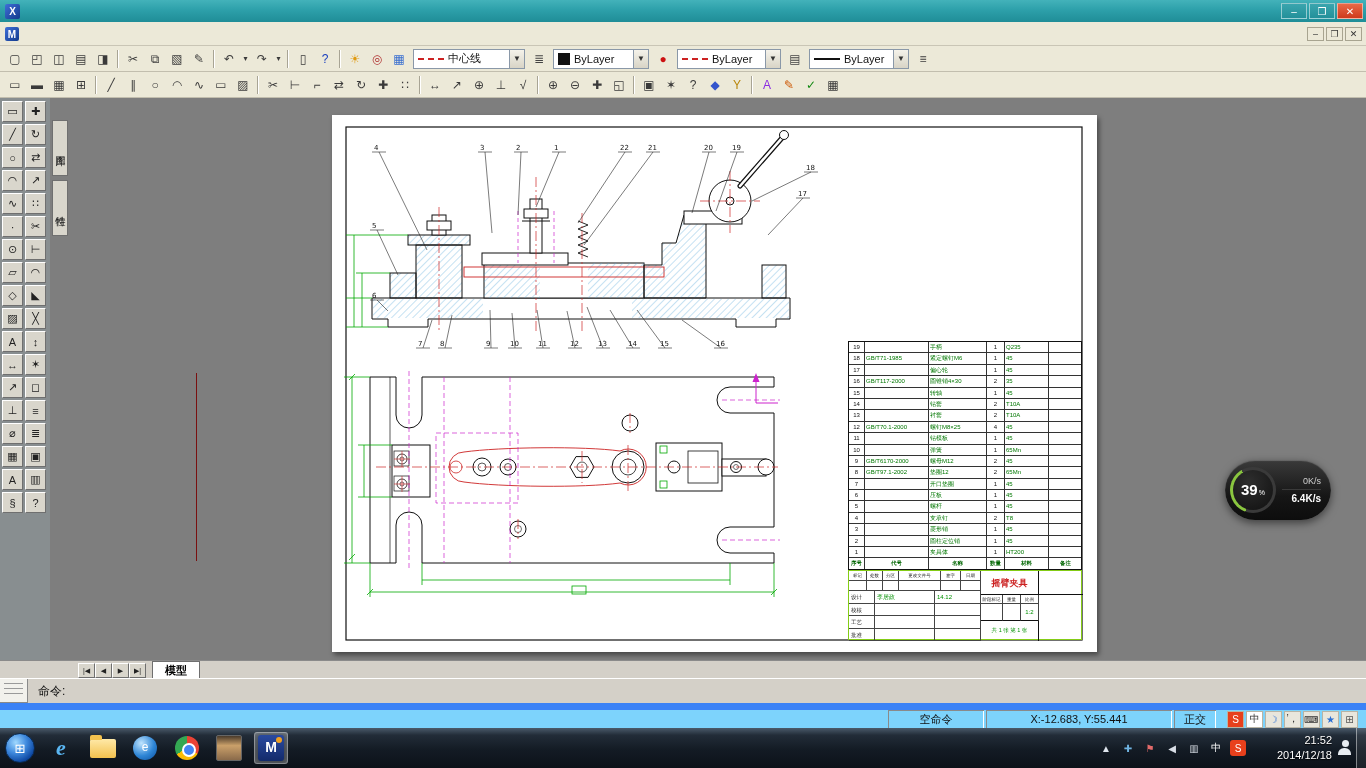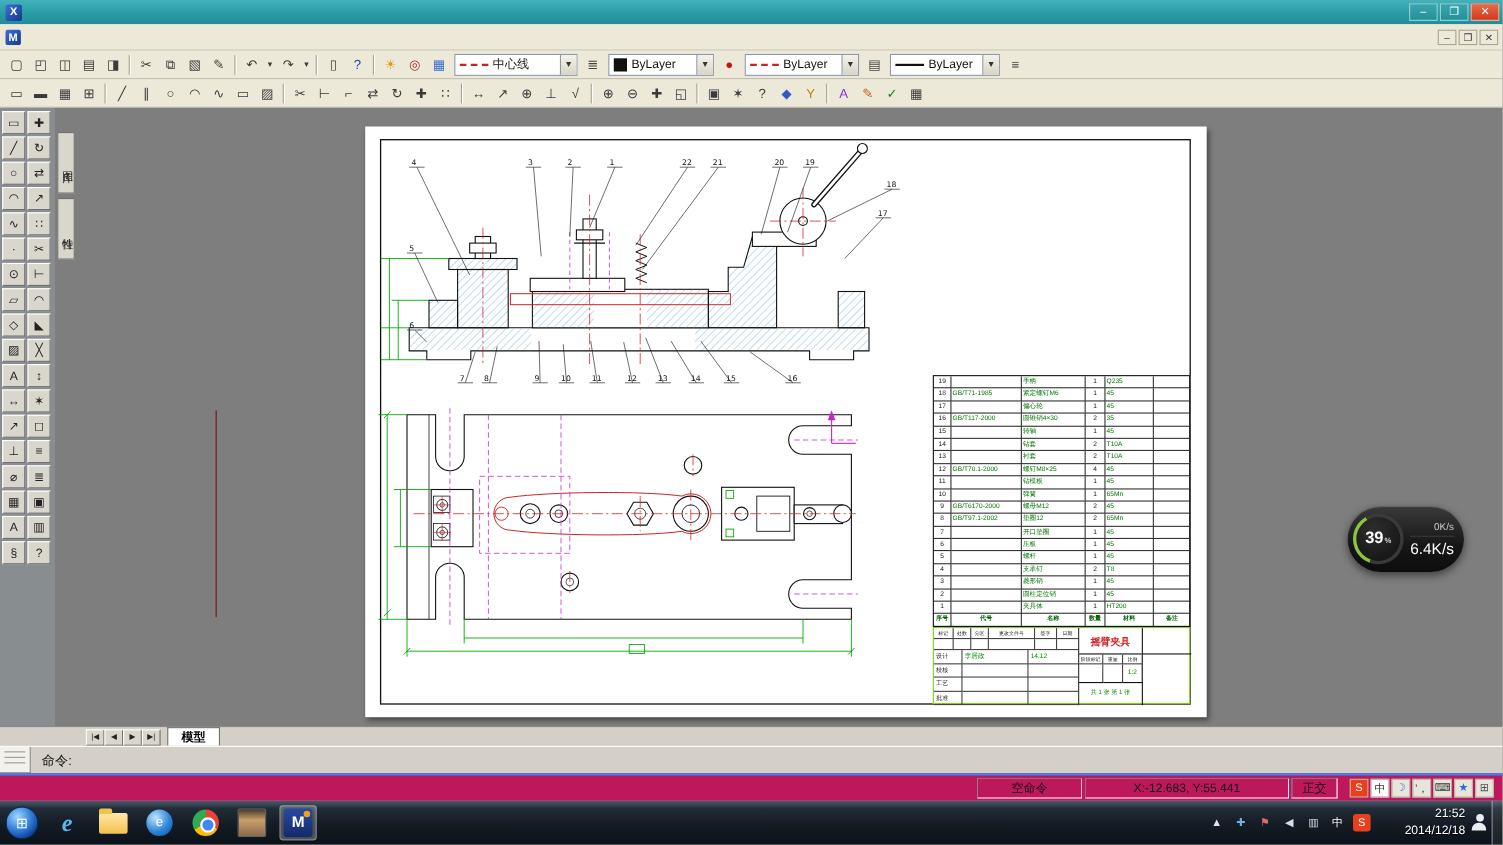--- a/index.html
+++ b/index.html
@@ -105,22 +105,22 @@
   #model-tab { height:17px; background:#fff; border:1px solid #6f6f6f; border-bottom:none;
     font-size:11px; font-weight:bold; padding:1px 12px 0; margin-left:6px; }
 
   #cmdbar { position:absolute; left:0; top:678px; width:1366px; height:25px; background:#d4d0c8;
     border-top:1px solid #fff; display:flex; align-items:center; }
   #cmd-grip { position:absolute; left:0; top:0; width:28px; height:24px; background:#f2f1ec;
     border-right:1px solid #8a8a8a; border-bottom:1px solid #8a8a8a; }
   #cmd-grip i { display:block; height:1px; background:#9a9a9a; margin:4px 4px 0; }
   #cmd-prompt { margin-left:38px; font-size:12px; color:#111; }
 
-  #statusbar { position:absolute; left:0; top:703px; width:1366px; height:25px; background:#be185d;
-    border-top:2px solid #3b82f6; display:flex; align-items:center; }
+  #statusbar { position:absolute; left:0; top:703px; width:1366px; height:25px; background:#7dd3fc;
+    border-top:7px solid #3b82f6; display:flex; align-items:center; }
   .seg { height:19px; margin:0 1px; box-shadow:inset 1px 1px 0 #8a8a8a, inset -1px -1px 0 #ffffff;
     display:flex; align-items:center; justify-content:center; font-size:11px; color:#111; flex:none; }
   #seg-spacer { flex:1; }
   #lang-icons { display:flex; align-items:center; gap:2px; margin:0 8px 0 10px; }
   .lico { width:17px; height:17px; font-size:10px; display:flex; align-items:center; justify-content:center;
     background:#e8e6dc; border:1px solid #b8b4a4; color:#333; }
 
   
   #taskbar { position:absolute; left:0; top:728px; width:1366px; height:40px;
     background:linear-gradient(180deg,#4a5a6a 0%,#222c38 18%,#131b24 55%,#0c1219 100%); }
@@ -164,21 +164,21 @@
     box-shadow:0 3px 8px rgba(0,0,0,.5), inset 0 1px 1px rgba(255,255,255,.25); display:flex; align-items:center; }
   #sb-ring { width:46px; height:46px; margin-left:5px; border-radius:50%;
     background:conic-gradient(from 200deg,#8ac63f 0 130deg,#3a3a3a 130deg 360deg);
     display:flex; align-items:center; justify-content:center; flex:none; }
   #sb-core { width:40px; height:40px; border-radius:50%; background:radial-gradient(circle at 40% 30%,#2e2e2e,#101010);
     color:#fff; display:flex; align-items:baseline; justify-content:center; padding-top:12px; }
   #sb-pct { font-size:15px; font-weight:bold; line-height:1; }
   #sb-unit { font-size:7px; margin-left:1px; }
   #sb-right { flex:1; padding:5px 10px 5px 6px; color:#eee; }
   #sb-up { font-size:9px; color:#cfcfcf; text-align:right; padding-bottom:3px; border-bottom:1px solid #3a3a3a; }
-  #sb-down { font-size:14px; color:#fff; font-weight:normal; text-align:left; padding-top:3px; }
+  #sb-down { font-size:10px; color:#fff; font-weight:bold; text-align:right; padding-top:3px; }
 </style>
 </head>
 <body>
 
 <div id="titlebar">
   <div id="app-icon">X</div>
   <div id="win-controls">
     <div class="wbtn">–</div>
     <div class="wbtn">❐</div>
     <div class="wbtn close">✕</div>

